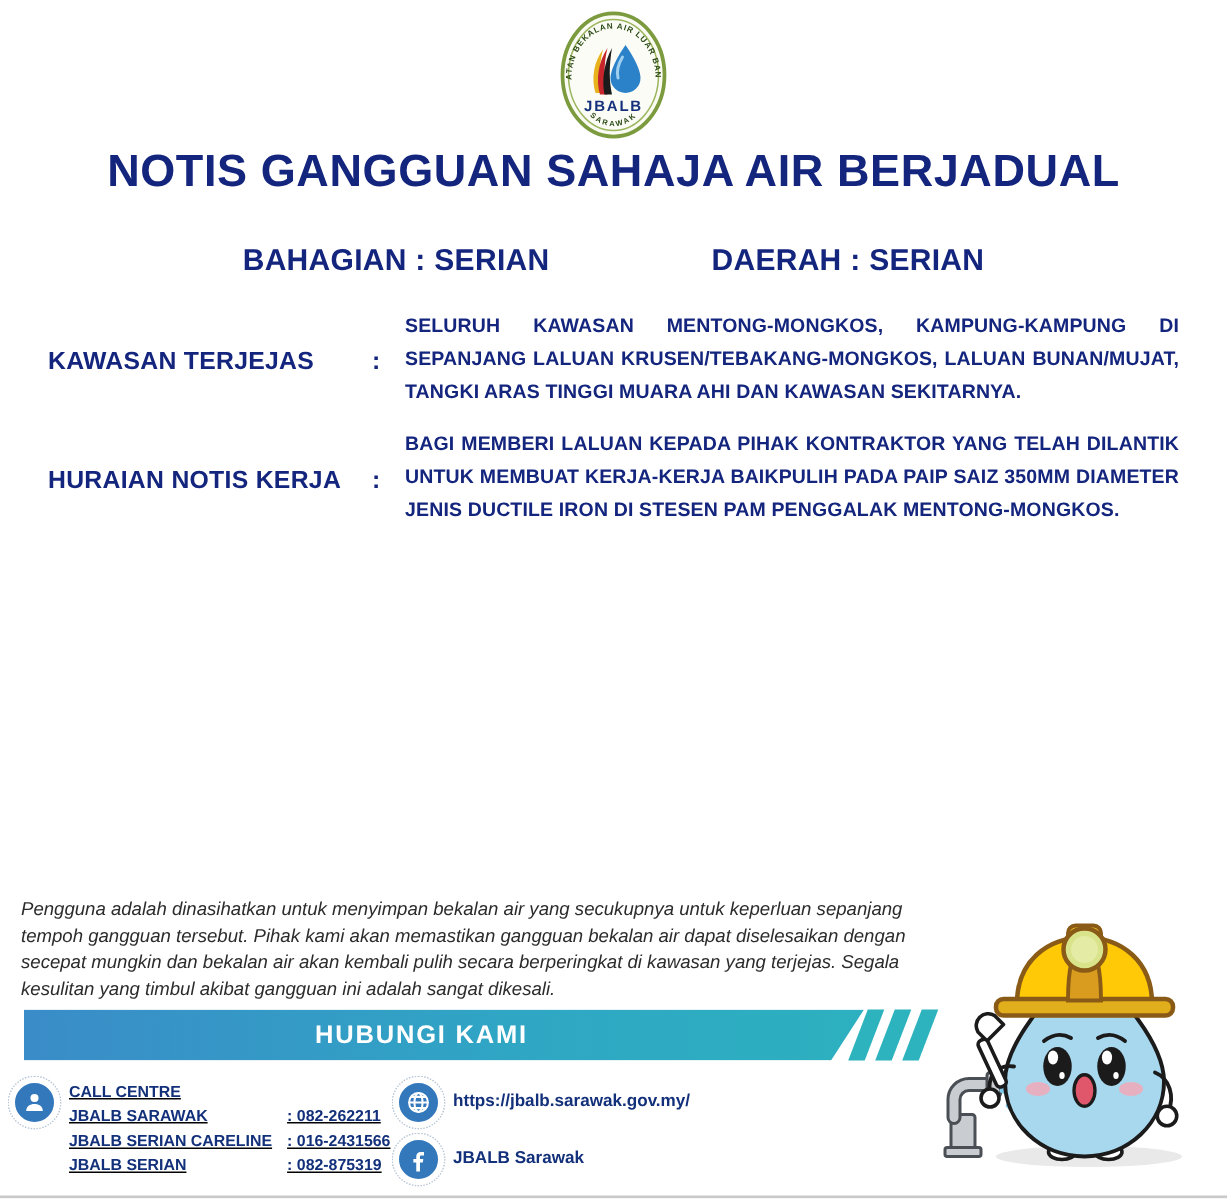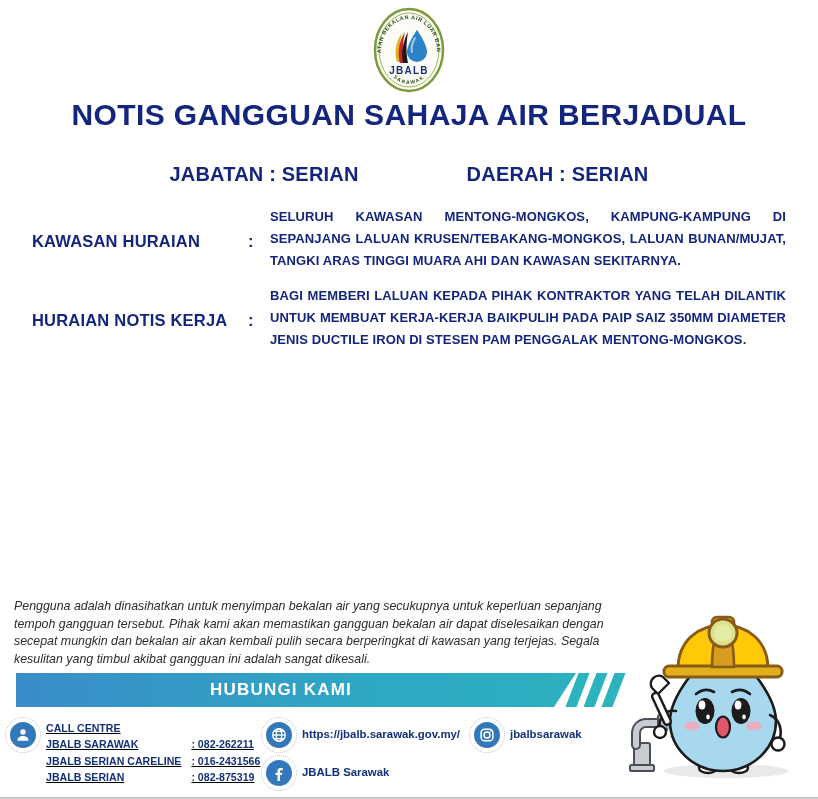--- a/index.html
+++ b/index.html
@@ -285,28 +285,28 @@
         <path d="M 54 32 C 51 37 50 42 51 46" stroke="#9FD0F0" stroke-width="2" fill="none" stroke-linecap="round"></path>
         <text x="48" y="68" font-size="10" font-weight="bold" fill="#16317C" text-anchor="middle" font-family="'Liberation Sans',sans-serif" letter-spacing="1.2">JBALB</text>
       </svg>
     </div>
 
     <div class="main-title">NOTIS GANGGUAN SAHAJA AIR BERJADUAL</div>
   </div>
 
 
   <div class="region-row">
-    <div class="region-item">JABATAN :  SERIAN</div>
+    <div class="region-item">BAHAGIAN :  SERIAN</div>
     <div class="region-item">DAERAH :  SERIAN</div>
   </div>
 
   <div class="details">
 
     <div class="detail-row">
-      <div class="detail-label">KAWASAN HURAIAN</div>
+      <div class="detail-label">KAWASAN TERJEJAS</div>
       <div class="detail-colon">:</div>
       <div class="detail-text">SELURUH KAWASAN MENTONG-MONGKOS, KAMPUNG-KAMPUNG DI SEPANJANG LALUAN KRUSEN/TEBAKANG-MONGKOS, LALUAN BUNAN/MUJAT, TANGKI ARAS TINGGI MUARA AHI DAN KAWASAN SEKITARNYA.</div>
     </div>
 
     <div class="detail-row">
       <div class="detail-label">HURAIAN NOTIS KERJA</div>
       <div class="detail-colon">:</div>
       <div class="detail-text">BAGI MEMBERI LALUAN KEPADA PIHAK KONTRAKTOR YANG TELAH DILANTIK UNTUK MEMBUAT KERJA-KERJA BAIKPULIH PADA PAIP SAIZ 350MM DIAMETER JENIS DUCTILE IRON DI STESEN PAM PENGGALAK MENTONG-MONGKOS.</div>
     </div>
   </div>
@@ -365,30 +365,20 @@
 
     <div class="contact-group cg-fb">
       <div class="icon-circle">
         <svg width="18" height="18" viewBox="0 0 24 24" fill="#ffffff">
           <path d="M14.6 8.4h2.3V5.3h-2.8c-2.6 0-4.1 1.6-4.1 4.1v2.1H7.4v3.1H10v8h3.3v-8h2.5l.5-3.1h-3V9.7c0-.9.4-1.3 1.3-1.3z"></path>
         </svg>
       </div>
       <div class="contact-single">JBALB Sarawak</div>
     </div>
 
-    <div class="contact-group cg-ig">
-      <div class="icon-circle">
-        <svg width="18" height="18" viewBox="0 0 24 24" fill="none" stroke="#ffffff" stroke-width="2">
-          <rect x="4.2" y="4.2" width="15.6" height="15.6" rx="4.6"></rect>
-          <circle cx="12" cy="12" r="4"></circle>
-          <circle cx="17.1" cy="6.9" r="1.1" fill="#ffffff" stroke="none"></circle>
-        </svg>
-      </div>
-      <div class="contact-single">jbalbsarawak</div>
-    </div>
   </div>
 
   <div class="mascot">
     <svg width="190" height="200" viewBox="0 0 190 200">
 
       <ellipse cx="106" cy="178" rx="62" ry="7" fill="#E9E9E9"></ellipse>
 
       <g>
         <rect x="14" y="150" width="16" height="26" rx="2" fill="#C9CDD1" stroke="#4A4F55" stroke-width="2"></rect>
         <rect x="10" y="172" width="24" height="6" rx="1.5" fill="#C9CDD1" stroke="#4A4F55" stroke-width="2"></rect>

